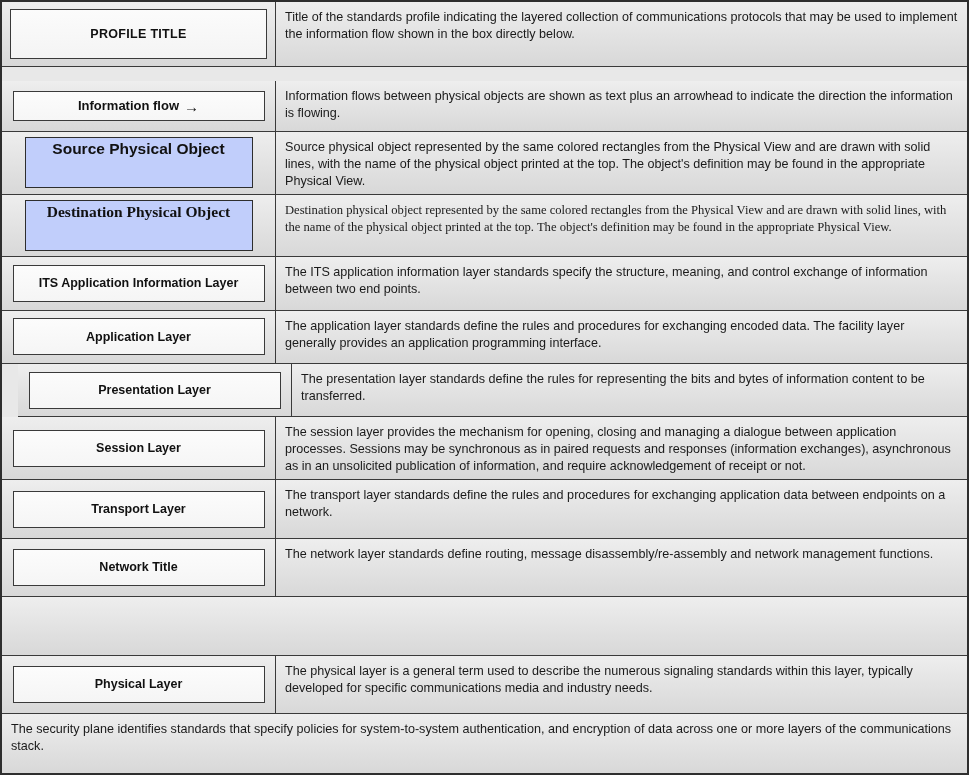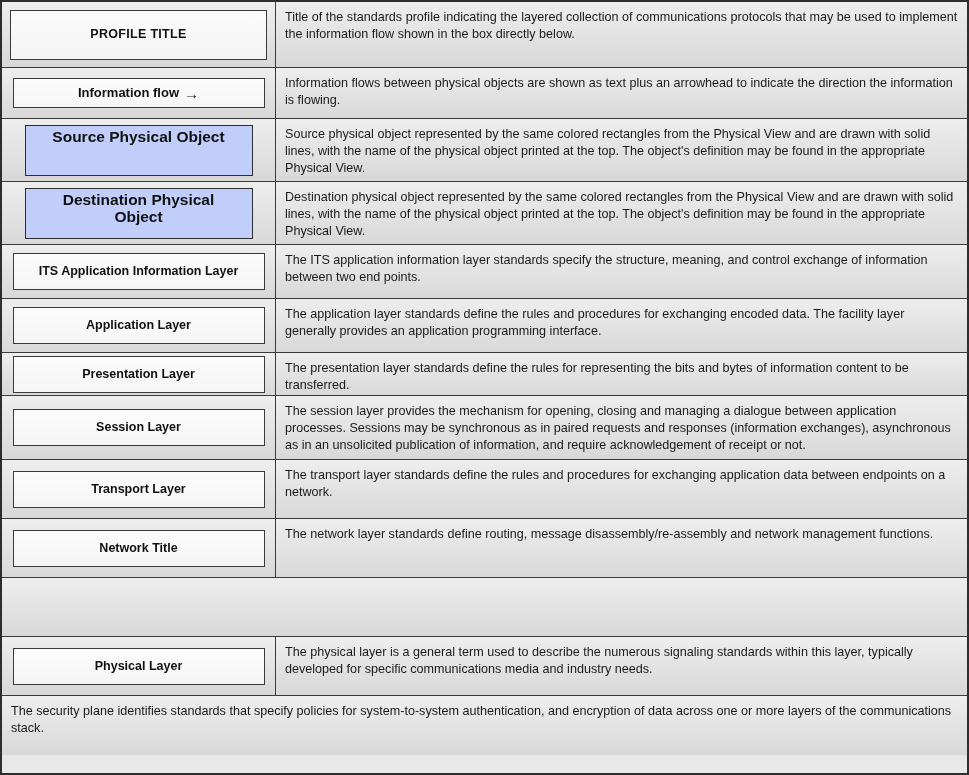--- a/index.html
+++ b/index.html
@@ -119,40 +119,40 @@
 
   <div class="legend-row" style="height:66px;">
     <div class="symbol-cell">
       <div class="sym-box sym-profile">
         <span>PROFILE TITLE</span>
       </div>
     </div>
     <div class="desc-cell">Title of the standards profile indicating the layered collection of communications protocols that may be used to implement the information flow shown in the box directly below.</div>
   </div>
 
-  <div class="legend-row" style="height:51px;">
+  <div class="legend-row" style="height:51px;margin-top:14px;">
     <div class="symbol-cell">
       <div class="sym-box sym-flow">
         <span>Information flow</span>
         <span class="arrow-glyph">→</span>
       </div>
     </div>
     <div class="desc-cell">Information flows between physical objects are shown as text plus an arrowhead to indicate the direction the information is flowing.</div>
   </div>
 
   <div class="legend-row" style="height:63px;">
     <div class="symbol-cell">
       <div class="sym-box sym-phys">
         <span>Source Physical Object</span>
       </div>
     </div>
     <div class="desc-cell">Source physical object represented by the same colored rectangles from the Physical View and are drawn with solid lines, with the name of the physical object printed at the top. The object's definition may be found in the appropriate Physical View.</div>
   </div>
 
-  <div class="legend-row" style="height:63px;">
+  <div class="legend-row" style="height:63px;font-family:Liberation Serif, serif;">
     <div class="symbol-cell">
       <div class="sym-box sym-phys" style="padding-left:16px;padding-right:16px;">
         <span>Destination Physical Object</span>
       </div>
     </div>
     <div class="desc-cell">Destination physical object represented by the same colored rectangles from the Physical View and are drawn with solid lines, with the name of the physical object printed at the top. The object's definition may be found in the appropriate Physical View.</div>
   </div>
 
   <div class="legend-row" style="height:54px;">
     <div class="symbol-cell">
@@ -165,21 +165,21 @@
 
   <div class="legend-row" style="height:54px;">
     <div class="symbol-cell">
       <div class="sym-box sym-layer">
         <span>Application Layer</span>
       </div>
     </div>
     <div class="desc-cell">The application layer standards define the rules and procedures for exchanging encoded data.  The facility layer generally provides an application programming interface.</div>
   </div>
 
-  <div class="legend-row" style="height:43px;">
+  <div class="legend-row" style="height:53px;margin-left:16px;">
     <div class="symbol-cell">
       <div class="sym-box sym-layer">
         <span>Presentation Layer</span>
       </div>
     </div>
     <div class="desc-cell">The presentation layer standards define the rules for representing the bits and bytes of information content to be transferred.</div>
   </div>
 
   <div class="legend-row" style="height:64px;">
     <div class="symbol-cell">

